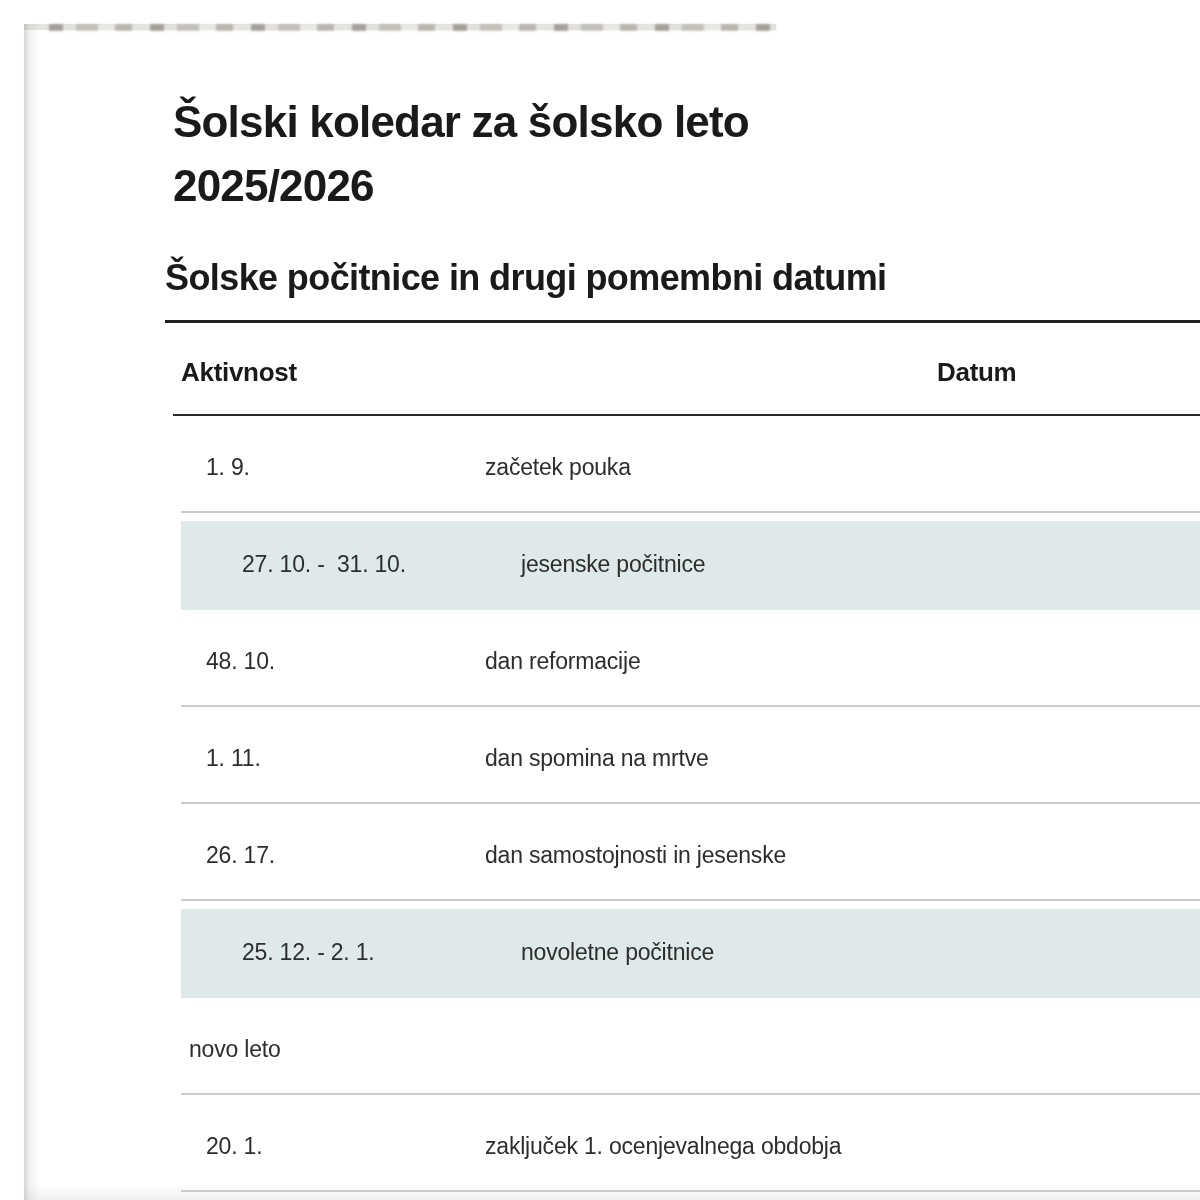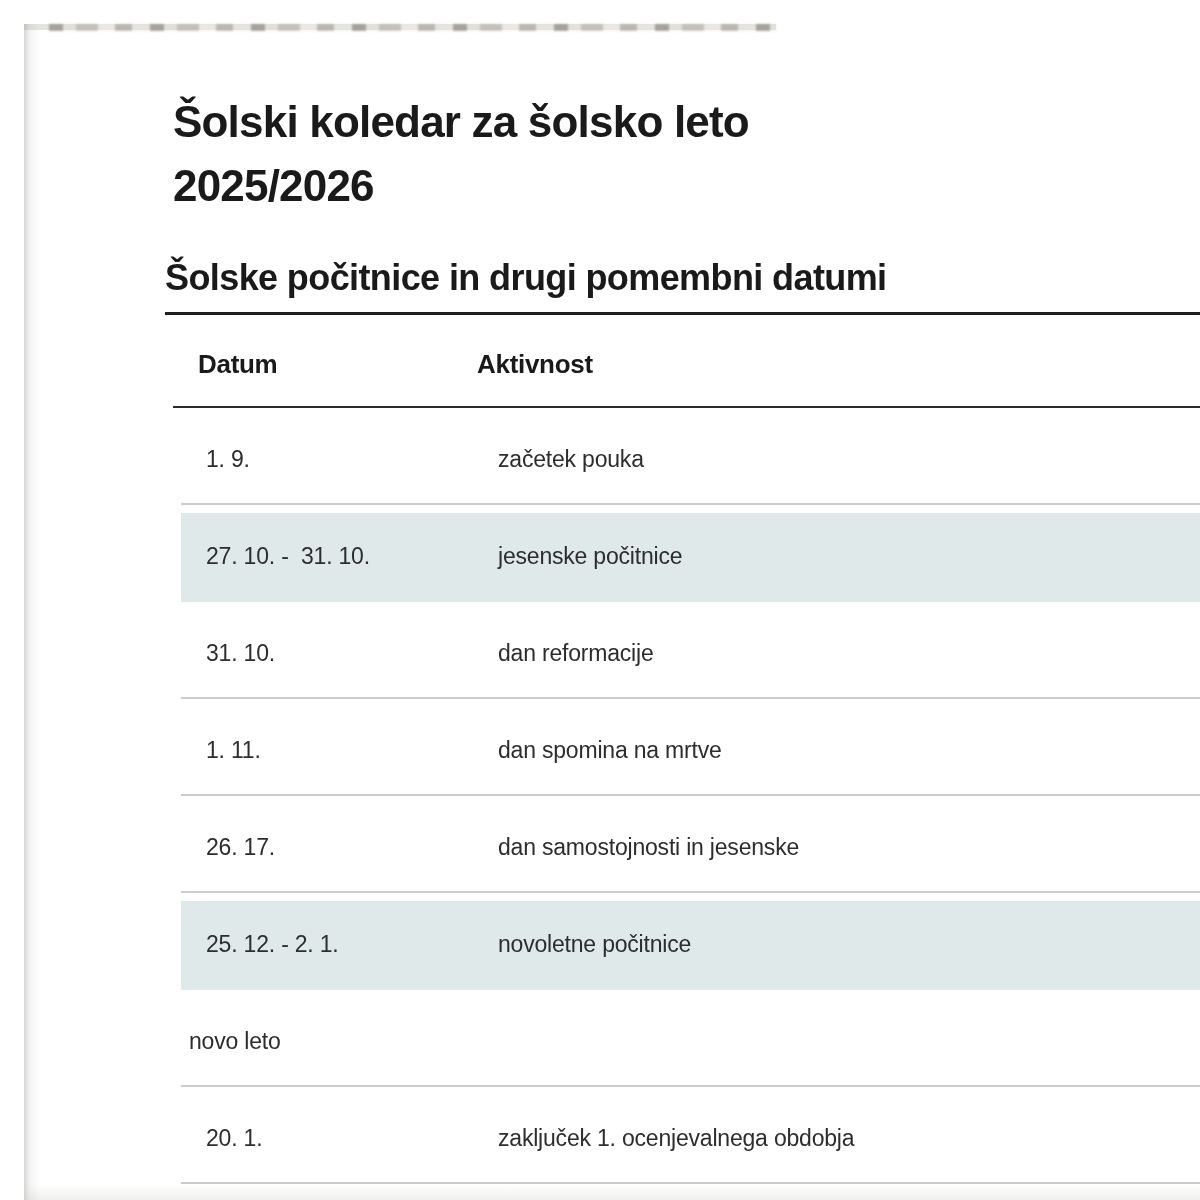--- a/index.html
+++ b/index.html
@@ -36,41 +36,41 @@
     position:absolute;top:0;left:0;right:0;
     padding:58px 0 0 133px;
   }
   h1{
     font-size:44px;line-height:64px;font-weight:bold;
     color:var(--heading-text);letter-spacing:-0.8px;
   }
   h2{
     margin-top:40px;font-size:36px;line-height:40px;font-weight:bold;
     color:var(--heading-text);letter-spacing:-0.6px;
-    padding-bottom:14px;border-bottom:3px solid var(--heading-rule);
+    padding-bottom:22px;border-bottom:3px solid var(--heading-rule);
   }
   .table{width:100%;}
   .thead{
     display:flex;align-items:center;height:85px;
     border-bottom:2px solid #2a2a2a;
   }
   .th{
     font-size:26px;font-weight:bold;color:var(--heading-text);
     letter-spacing:-0.3px;
   }
   .col-datum{width:280px;padding-left:17px;flex:none;}
   .col-akt{flex:1;}
   .tr{
     display:flex;align-items:center;height:89px;
     border-bottom:2px solid var(--separator);
-    gap:13px;
   }
   .tr.highlight{
     background:var(--highlight-row);
     border-bottom-color:var(--highlight-row);
+    padding-left:36px;
   }
   .td{
     font-size:23px;color:var(--text);white-space:pre-wrap;
     letter-spacing:-0.2px;
   }
   
   .left-shadow{
     position:absolute;top:0;left:0;bottom:0;width:16px;
     background:linear-gradient(to right,rgba(110,108,102,0.28),rgba(110,108,102,0.08) 6px,rgba(110,108,102,0) 16px);
     pointer-events:none;
@@ -87,36 +87,36 @@
 <div class="top-strip"></div>
 <div class="top-strip-marks"></div>
 
 <main class="content">
   <h1><span>Šolski koledar za šolsko leto</span><br><span>2025/2026</span></h1>
 
   <h2>Šolske počitnice in drugi pomembni datumi</h2>
 
   <div class="table">
     <div class="thead">
+      <div class="th col-akt">Aktivnost</div>
       <div class="th col-datum">Datum</div>
-      <div class="th col-akt">Aktivnost</div>
     </div>
     <div id="table-body">
   <div class="tr">
     <div class="td col-datum">1. 9.</div>
     <div class="td col-akt">začetek pouka</div>
   </div>
 
   <div class="tr highlight">
     <div class="td col-datum">27. 10. -  31. 10.</div>
     <div class="td col-akt">jesenske počitnice</div>
   </div>
 
   <div class="tr">
-    <div class="td col-datum">31. 10.</div>
+    <div class="td col-datum">48. 10.</div>
     <div class="td col-akt">dan reformacije</div>
   </div>
 
   <div class="tr">
     <div class="td col-datum">1. 11.</div>
     <div class="td col-akt">dan spomina na mrtve</div>
   </div>
 
 
   <div class="tr">

